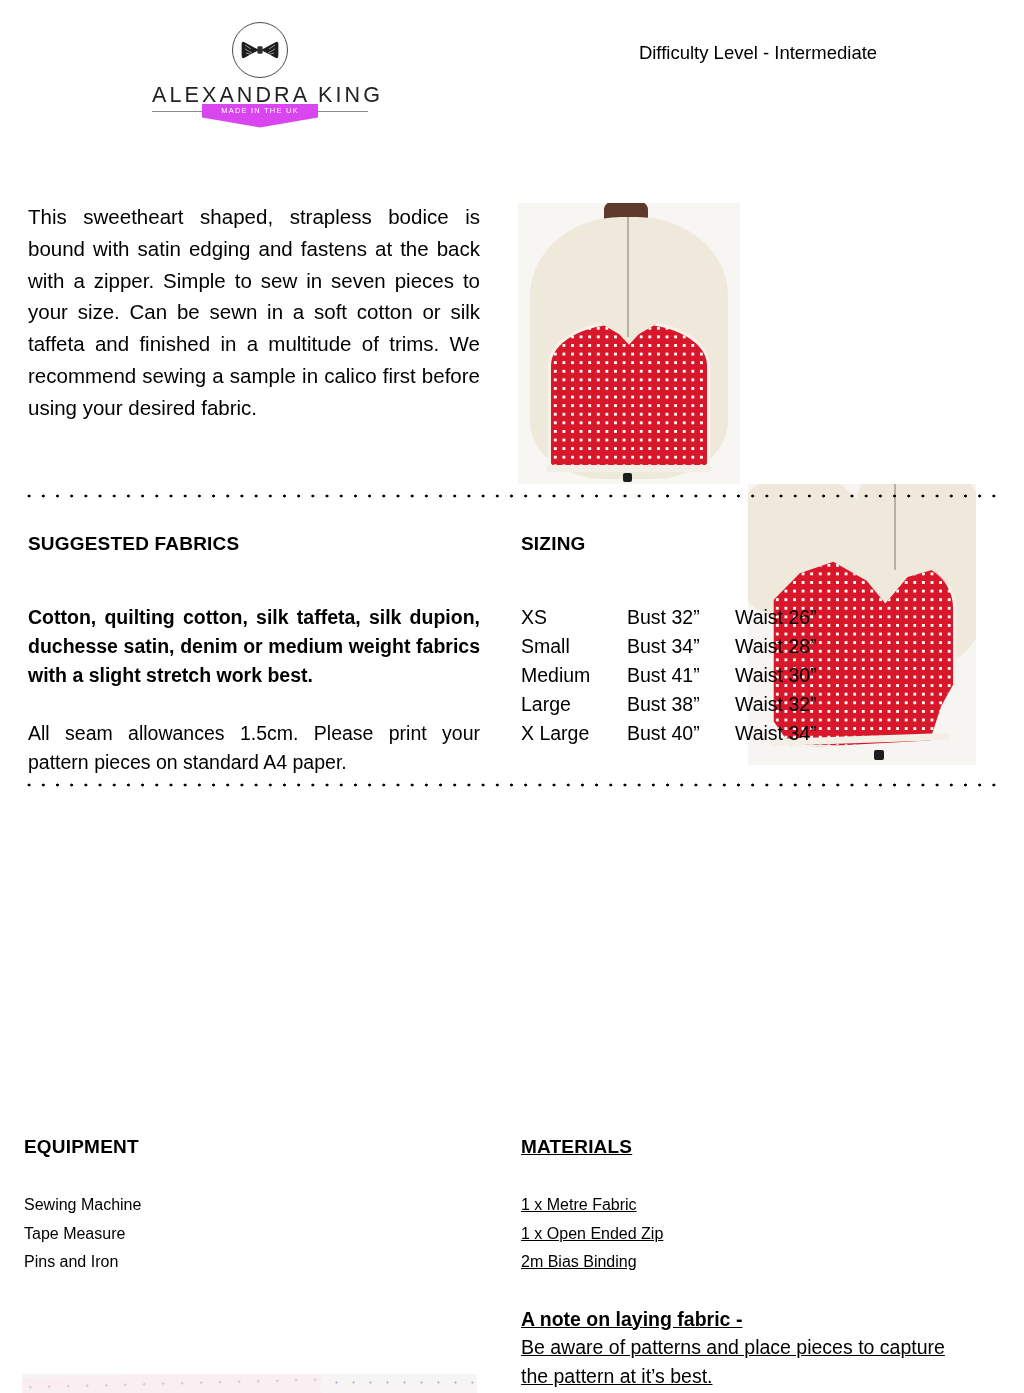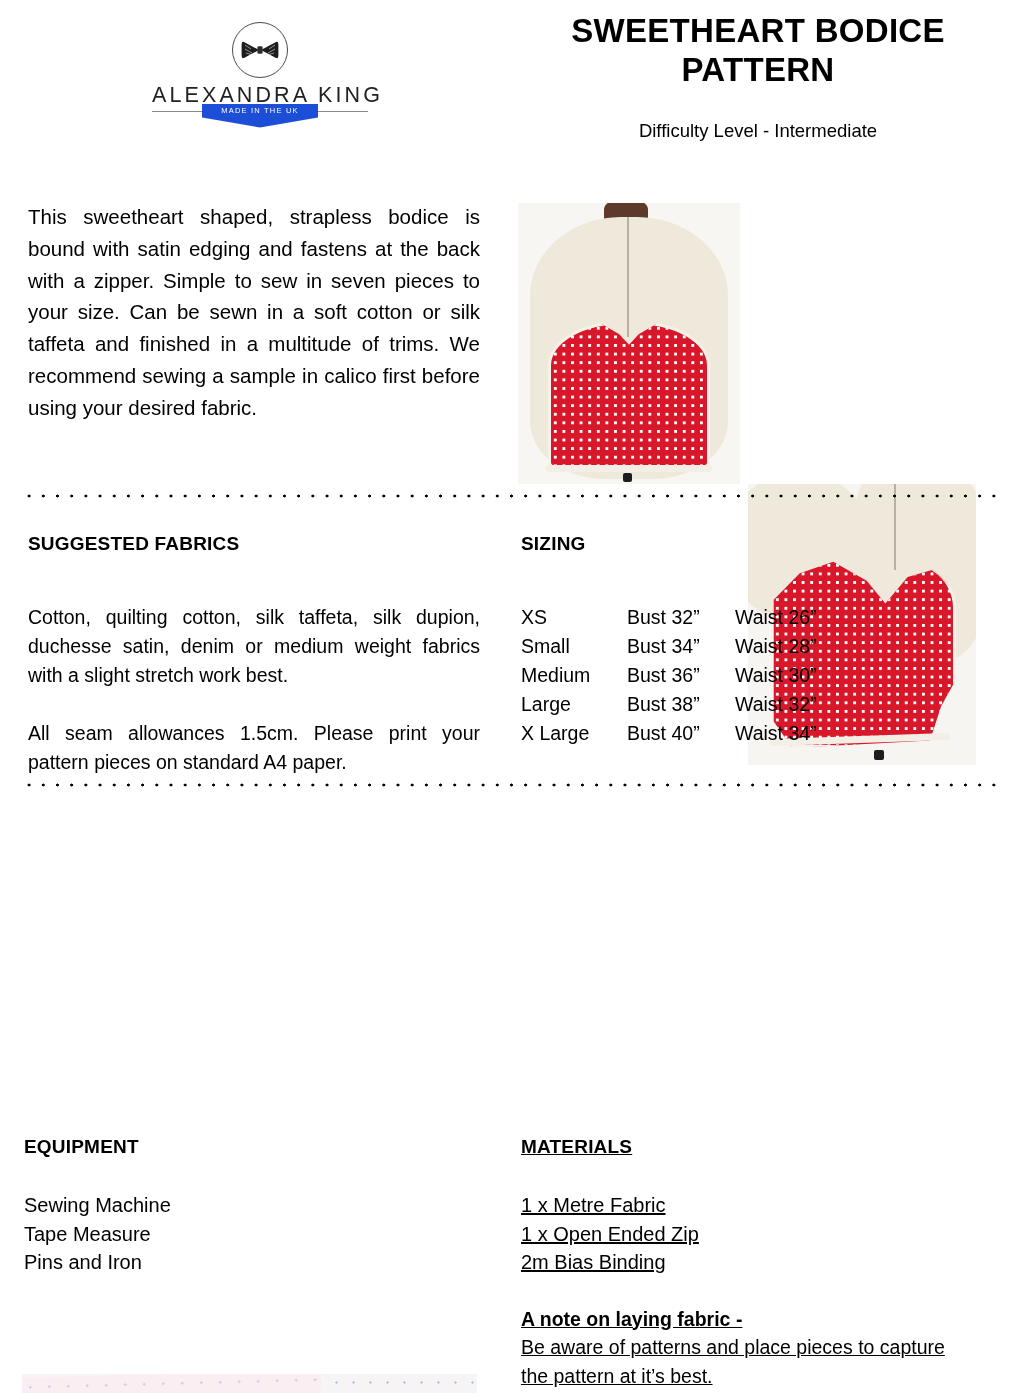--- a/index.html
+++ b/index.html
@@ -34,21 +34,21 @@
     white-space: nowrap;
   }
   .logo-rule {
     width: 216px; height: 1px; background: #8a8a8a; margin: 4px auto 0 auto;
   }
   .logo-banner-wrap {
     margin: -8px auto 0 auto; width: 216px; position: relative; height: 26px;
   }
   .logo-banner {
     position: absolute; left: 50%; transform: translateX(-50%);
-    width: 116px; height: 24px; background: #1d4ed8;
+    width: 116px; height: 24px; background: #d946ef;
     clip-path: polygon(0 0, 100% 0, 100% 58%, 50% 100%, 0 58%);
     display: flex; align-items: flex-start; justify-content: center;
   }
   .logo-banner span {
     color: #fff; font-size: 7.5px; letter-spacing: 1.2px;
     line-height: 13px; white-space: nowrap;
   }
 
   .title-block { position: absolute; left: 508px; top: 12px; width: 500px; text-align: center; }
   .doc-title {
@@ -79,42 +79,42 @@
   .divider-2 { top: 783px; }
 
   
   .sec-heading { font-size: 19px; font-weight: bold; letter-spacing: 0.2px; }
 
   .fabrics { position: absolute; left: 28px; top: 533px; width: 452px; }
   .fabrics p {
     font-size: 19.5px; line-height: 29px;
     text-align: justify; text-justify: inter-word;
   }
-  .fabrics p.p1 { margin-top: 48px; }
+  .fabrics p.p1 { margin-top: 48px; font-weight: bold; }
   .fabrics p.p2 { margin-top: 29px; }
 
   .sizing { position: absolute; left: 521px; top: 533px; width: 460px; }
   .size-table { margin-top: 48px; border-collapse: collapse; }
   .size-table td {
     font-size: 19.5px; line-height: 29px; padding: 0; vertical-align: top;
     white-space: nowrap;
   }
   .size-table td.c-label { width: 106px; }
   .size-table td.c-bust  { width: 108px; }
   .size-table td.c-waist { width: 120px; }
 
   
   .photo-bot-1 { position: absolute; left: 22px; top: 812px; width: 455px; height: 296px; }
 
   
   .equipment { position: absolute; left: 24px; top: 1136px; width: 452px; }
   .materials { position: absolute; left: 521px; top: 1136px; width: 470px; text-decoration: underline; }
 
   .plainlist { margin-top: 33px; }
-  .plainlist li { list-style: none; font-size: 20px; line-height: 28.5px; }
+  .plainlist li { list-style: none; font-size: 16px; line-height: 28.5px; }
 
   .note-head { margin-top: 28px; font-size: 19.5px; font-weight: bold; line-height: 28.5px; }
   .note-body { font-size: 19.5px; line-height: 28.5px; }
 
   
   .ph { position: relative; overflow: hidden; }
   .ph-bg { position: absolute; inset: 0; }
   .bluedot {
     background-color: #fbfbfd;
     background-image: radial-gradient(circle, #b9c6de 1.1px, transparent 1.3px);
@@ -157,21 +157,20 @@
       <div class="logo-name">ALEXANDRA KING</div>
       <div class="logo-rule"></div>
       <div class="logo-banner-wrap">
         <div class="logo-banner">
           <span>MADE IN THE UK</span>
         </div>
       </div>
     </div>
 
     <div class="title-block">
-      <div class="doc-title">SWEETHEART BODICE PATTERN</div>
       <div class="difficulty">Difficulty Level - Intermediate</div>
     </div>
   </div>
 
   <div class="intro">This sweetheart shaped, strapless bodice is bound with satin edging and fastens at the back with a zipper. Simple to sew in seven pieces to your size. Can be sewn in a soft cotton or silk taffeta and finished in a multitude of trims. We recommend sewing a sample in calico first before using your desired fabric.</div>
 
   <div class="ph photo-top-1">
     <div class="ph-bg" style="background:#f7f6f3;"></div>
 
     <div class="form-neck" style="left:86px; top:-4px; width:44px; height:26px;"></div>
@@ -216,21 +215,21 @@
           <td class="c-bust">Bust 32”</td>
           <td class="c-waist">Waist 26”</td>
         </tr>
         <tr>
           <td class="c-label">Small</td>
           <td class="c-bust">Bust 34”</td>
           <td class="c-waist">Waist 28”</td>
         </tr>
         <tr>
           <td class="c-label">Medium</td>
-          <td class="c-bust">Bust 36”</td>
+          <td class="c-bust">Bust 41”</td>
           <td class="c-waist">Waist 30”</td>
         </tr>
         <tr>
           <td class="c-label">Large</td>
           <td class="c-bust">Bust 38”</td>
           <td class="c-waist">Waist 32”</td>
         </tr>
         <tr>
           <td class="c-label">X Large</td>
           <td class="c-bust">Bust 40”</td>

